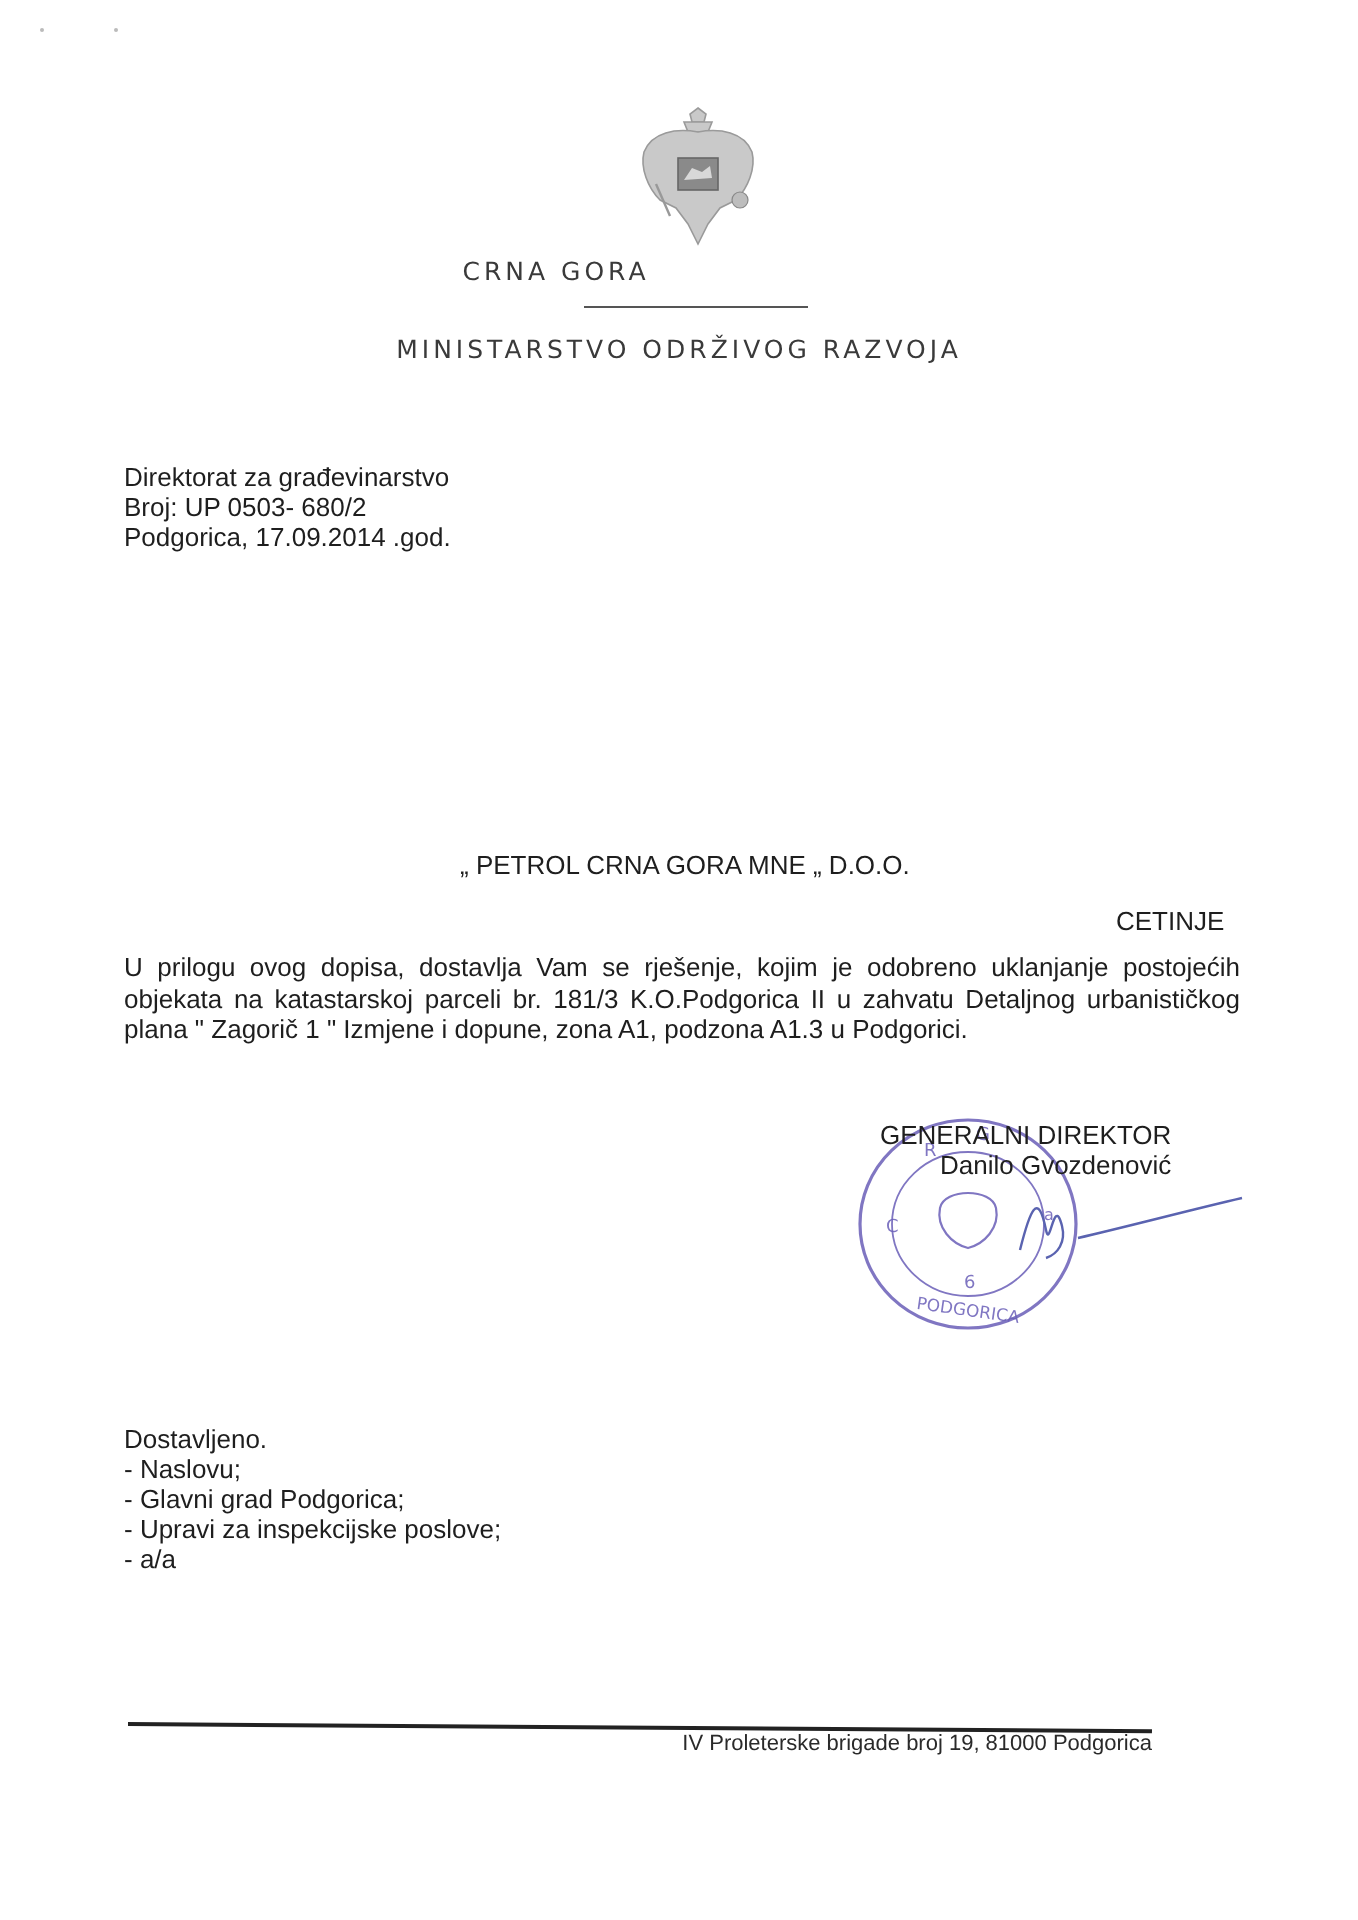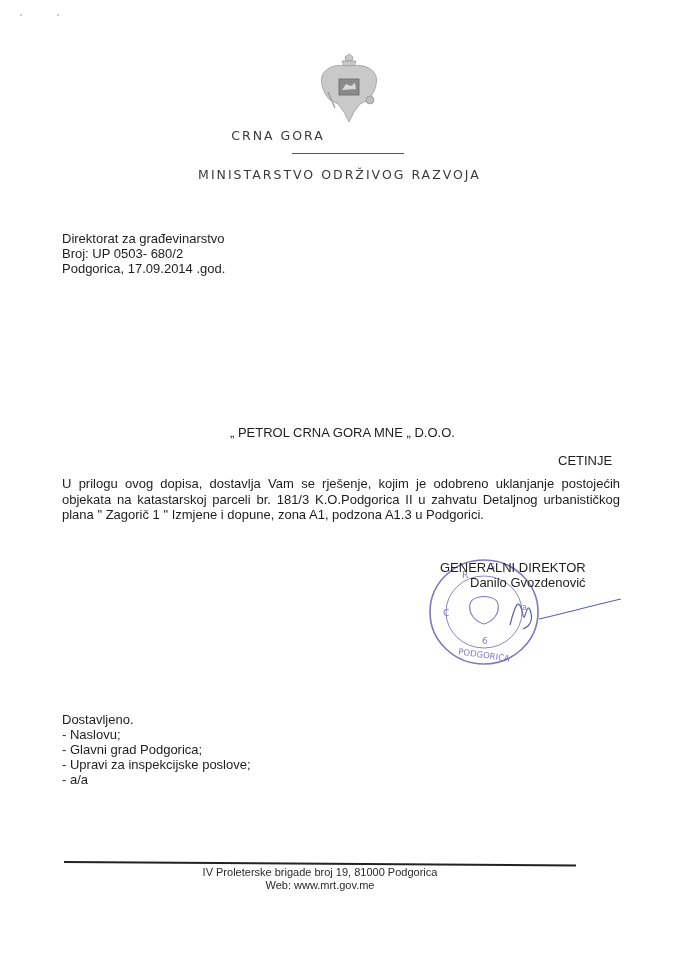--- a/index.html
+++ b/index.html
@@ -17,21 +17,21 @@
   .meta { left: 62px; top: 231px; font-size: 13px; line-height: 15px; }
   .recip { left: 230px; top: 417px; font-size: 13px; margin-top: 8px; }
   .city { left: 558px; top: 453px; font-size: 13px; }
   .body-text { left: 62px; top: 476px; width: 558px; font-size: 13px; line-height: 15.5px; text-align: justify; }
   .sig { left: 440px; top: 560px; font-size: 13px; line-height: 15px; }
   .sig .name { padding-left: 30px; }
   .stamp { left: 428px; top: 556px; width: 118px; height: 112px; }
   .signature { left: 505px; top: 585px; width: 120px; height: 50px; }
   .delivered { left: 62px; top: 712px; font-size: 13px; line-height: 15px; }
   .foot-rule { left: 64px; top: 861px; width: 512px; height: 1.5px; background: #222; transform: rotate(0.4deg); transform-origin: left; }
-  .footer { left: 64px; width: 512px; top: 866px; font-size: 11px; line-height: 12.5px; text-align: center; color: #2a2a2a; }
+  .footer { left: 64px; width: 512px; top: 866px; font-size: 11px; line-height: 12.5px; text-align: right; color: #2a2a2a; }
   .mark { width: 2px; height: 2px; background: #bbb; border-radius: 50%; }
 </style>
 </head>
 <body>
 
 <div class="abs mark" style="left:20px;top:14px"></div>
 <div class="abs mark" style="left:57px;top:14px"></div>
 
 <svg class="abs crest" viewBox="0 0 62 72">
   <g fill="#c9c9c9" stroke="#9a9a9a" stroke-width="0.8">
@@ -91,14 +91,13 @@
   <div>Dostavljeno.</div>
   <div>- Naslovu;</div>
   <div>- Glavni grad Podgorica;</div>
   <div>- Upravi za inspekcijske poslove;</div>
   <div>- a/a</div>
 </div>
 
 <div class="abs foot-rule"></div>
 <div class="abs footer">
   <div>IV Proleterske brigade broj 19, 81000 Podgorica</div>
-  <div>Web: www.mrt.gov.me</div>
 </div>
 
 </body></html>

